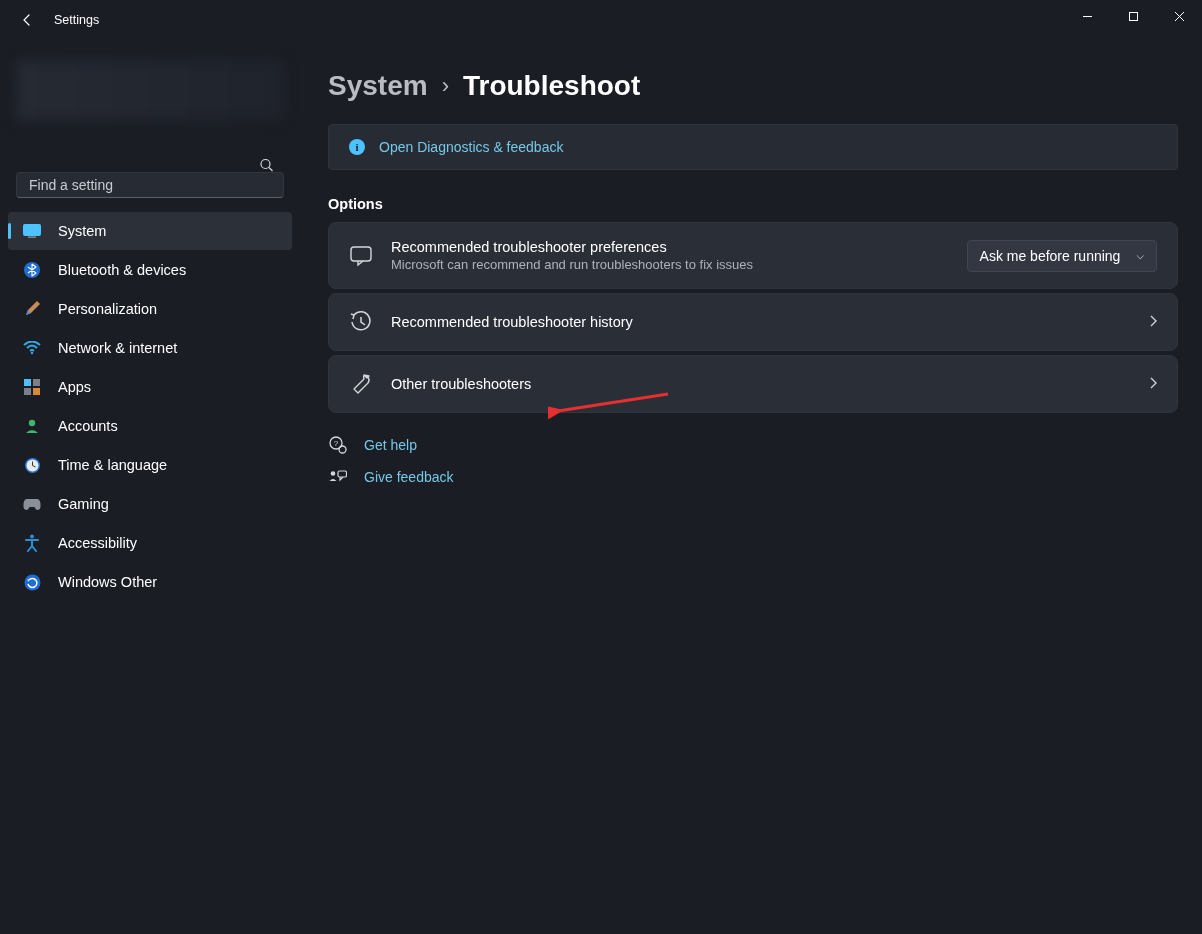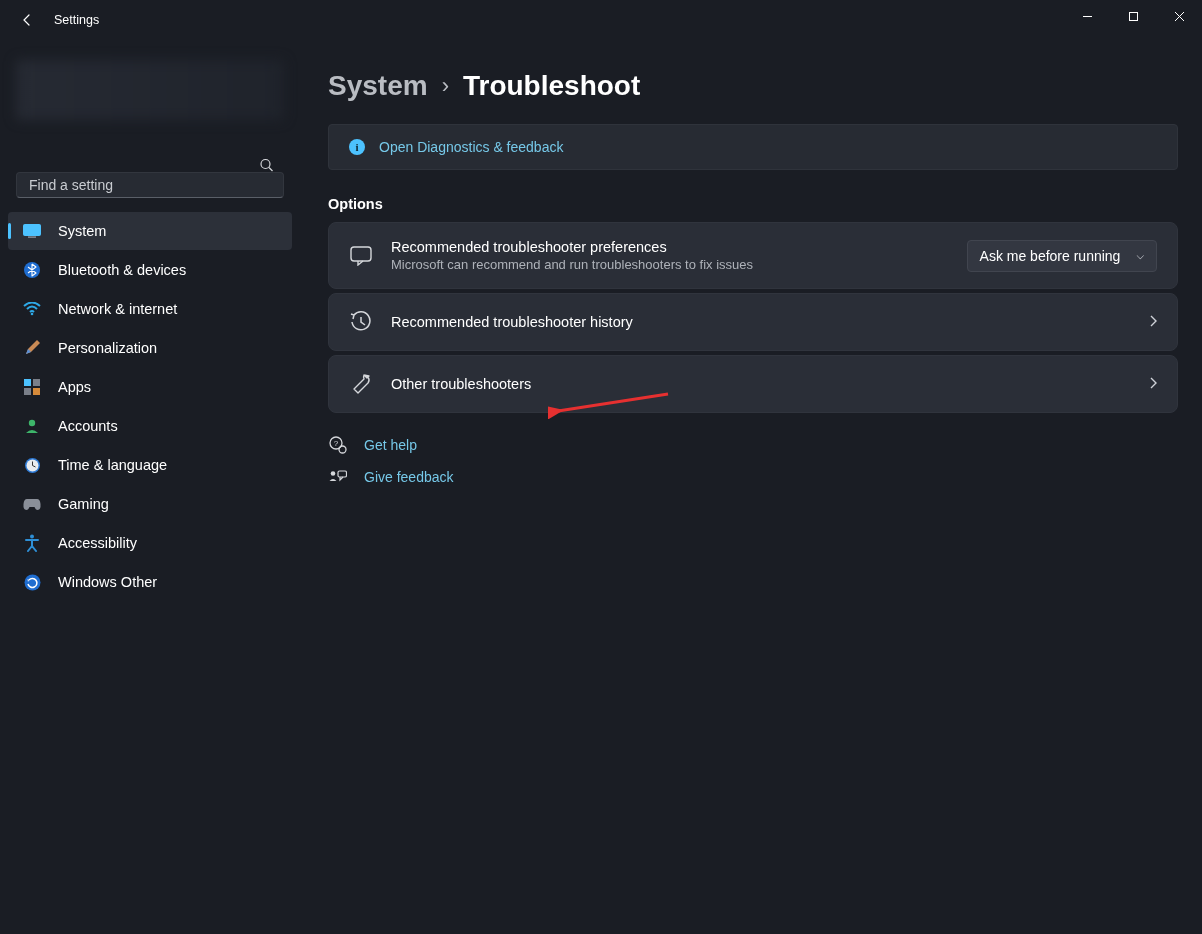--- a/index.html
+++ b/index.html
@@ -212,37 +212,37 @@
         <span class="nav-icon">
             <svg width="16" height="18" viewBox="0 0 16 18">
               <circle cx="8" cy="9" r="8" fill="#1f6dd0"></circle>
               <path d="M8 3v12l4-3-8-6m0 6l8-6-4-3" stroke="#fff" stroke-width="1.1" fill="none" stroke-linejoin="round"></path>
             </svg>
           </span>
         <span class="nav-label">Bluetooth &amp; devices</span>
       </li>
       <li class="nav-item">
         <span class="nav-icon">
+            <svg width="18" height="18" viewBox="0 0 18 18">
+              <path d="M3 15 L5 10 L14 1 L17 4 L8 13 Z" fill="#c98a55"></path>
+              <path d="M3 15 L5 10 L8 13 Z" fill="#5a8fd6"></path>
+            </svg>
+          </span>
+        <span class="nav-label">Personalization</span>
+      </li>
+      <li class="nav-item">
+        <span class="nav-icon">
             <svg width="18" height="14" viewBox="0 0 18 14">
               <path d="M1 4 Q9 -3 17 4" stroke="#2ea8e6" stroke-width="2" fill="none"></path>
               <path d="M4 7 Q9 2 14 7" stroke="#2ea8e6" stroke-width="2" fill="none"></path>
               <path d="M7 10 Q9 8 11 10" stroke="#2ea8e6" stroke-width="2" fill="none"></path>
               <circle cx="9" cy="12" r="1.3" fill="#2ea8e6"></circle>
             </svg>
           </span>
         <span class="nav-label">Network &amp; internet</span>
-      </li>
-      <li class="nav-item">
-        <span class="nav-icon">
-            <svg width="18" height="18" viewBox="0 0 18 18">
-              <path d="M3 15 L5 10 L14 1 L17 4 L8 13 Z" fill="#c98a55"></path>
-              <path d="M3 15 L5 10 L8 13 Z" fill="#5a8fd6"></path>
-            </svg>
-          </span>
-        <span class="nav-label">Personalization</span>
       </li>
       <li class="nav-item">
         <span class="nav-icon">
             <svg width="16" height="16" viewBox="0 0 16 16">
               <rect x="0" y="0" width="7" height="7" fill="#4cc2ff"></rect>
               <rect x="9" y="0" width="7" height="7" fill="#7a7f89"></rect>
               <rect x="0" y="9" width="7" height="7" fill="#7a7f89"></rect>
               <rect x="9" y="9" width="7" height="7" fill="#d68a3a"></rect>
             </svg>
           </span>

